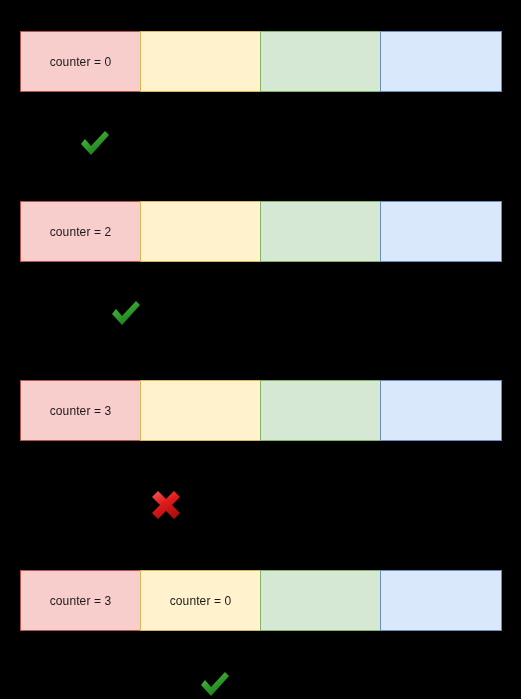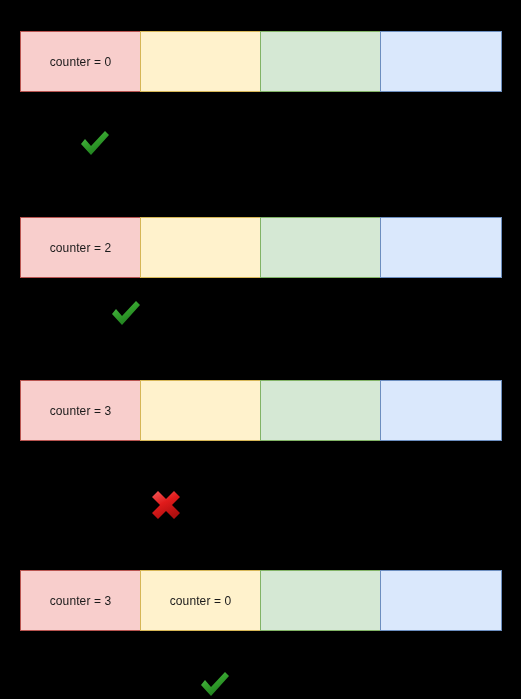--- a/index.html
+++ b/index.html
@@ -72,21 +72,21 @@
       <div class="cell cell-yellow" style="width: 121px; height: 61px;">
         <span></span>
       </div>
       <div class="cell cell-green" style="width: 121px; height: 61px;">
         <span></span>
       </div>
       <div class="cell cell-blue" style="width: 122px; height: 61px;">
         <span></span>
       </div>
     </div>
-    <div class="seq-row" style="left: 20px; top: 201px; height: 61px; margin-top: 16px;">
+    <div class="seq-row" style="left: 20px; top: 201px; height: 61px;">
       <div class="cell cell-pink" style="width: 121px; height: 61px;">
         <span>counter = 2</span>
       </div>
       <div class="cell cell-yellow" style="width: 121px; height: 61px;">
         <span></span>
       </div>
       <div class="cell cell-green" style="width: 121px; height: 61px;">
         <span></span>
       </div>
       <div class="cell cell-blue" style="width: 122px; height: 61px;">

